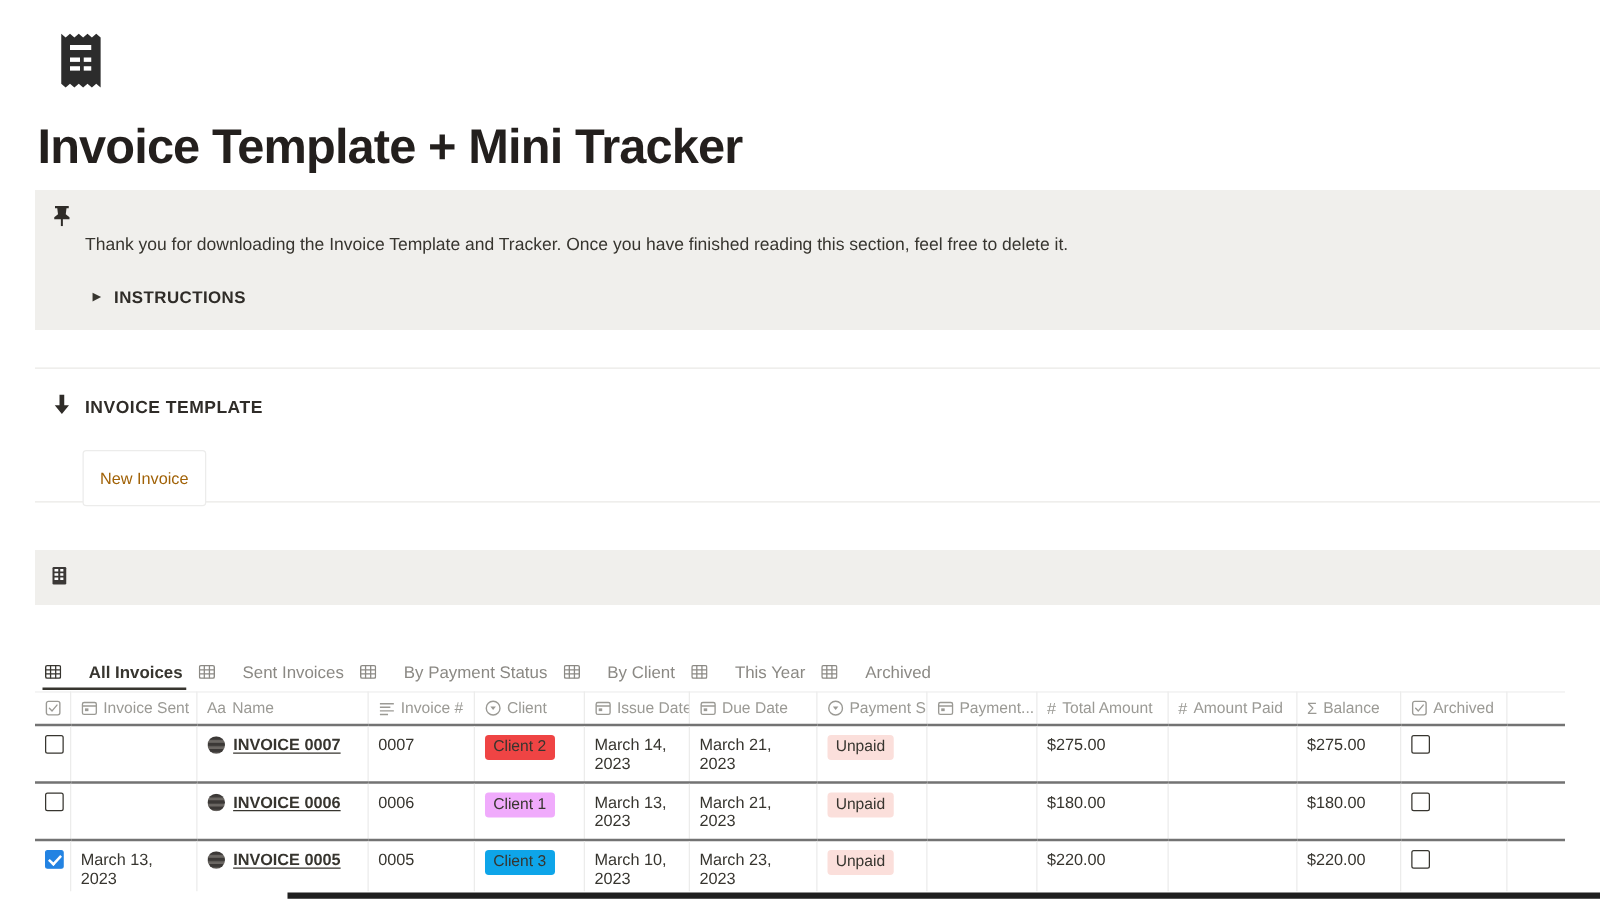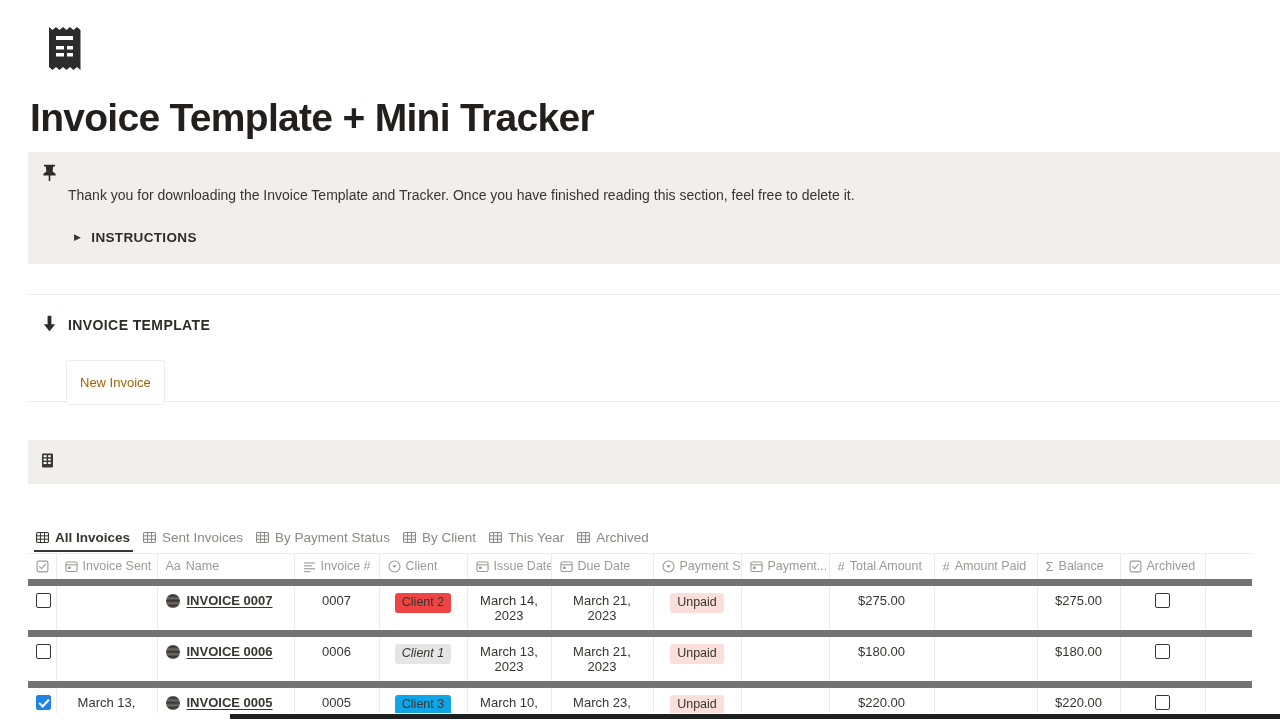--- a/index.html
+++ b/index.html
@@ -93,21 +93,21 @@
   }
   .ct-text b { font-weight: 700; }
 
   
   .tabs {
     position: absolute; left: 32px; top: 524px;
     display: flex; align-items: flex-end; gap: 0px;
     height: 26px;
   }
   .tab {
-    display: flex; align-items: center; gap: 6px;
+    display: flex; align-items: center; gap: 22px;
     padding: 0 9px 5px 4px;
     font-size: 13.5px; color: #8b8984;
     cursor: pointer; white-space: nowrap;
     position: relative;
   }
   .tab.active { color: #37352f; font-weight: 700; }
   .tab.active::after {
     content: ""; position: absolute;
     left: 2px; right: 6px; bottom: -2px;
     height: 2px; background: #37352f;
@@ -121,22 +121,22 @@
     overflow: hidden;
   }
   table.db {
     border-collapse: collapse;
     table-layout: fixed;
     width: 1224px;
     font-size: 13px;
   }
   table.db th, table.db td {
     border-right: 1px solid #ececeb;
-    border-bottom: 7px solid #737373;
-    text-align: center;
+    border-bottom: 2px solid #737373;
+    text-align: left;
     vertical-align: top;
     padding: 7px 8px;
     font-weight: 400;
     overflow: hidden;
   }
   table.db thead th {
     border-top: 1px solid #ececeb;
     color: #9b9a95;
     font-size: 12.5px;
     padding: 5px 8px 6px 8px;
@@ -184,21 +184,21 @@
   }
   .pill {
     display: inline-block;
     padding: 1px 7px 2px 7px;
     border-radius: 3px;
     font-size: 12.5px;
     line-height: 17px;
     color: #37352f;
   }
   .pill.orange { background: #ef4444; }
-  .pill.gray   { background: #e5e5e5; font-style: italic; }
+  .pill.gray   { background: #f0abfc; }
   .pill.pink   { background: #0ea5e9; }
   .pill.red    { background: #fbdfdb; }
 
   .scrollbar {
     position: absolute; left: 28px; top: 714px;
     width: 1252px; height: 5px;
   }
   .scrollbar .thumb2 {
     position: absolute; left: 202px; top: 0;
     width: 1050px; height: 5px; background: #1f1f1f;

